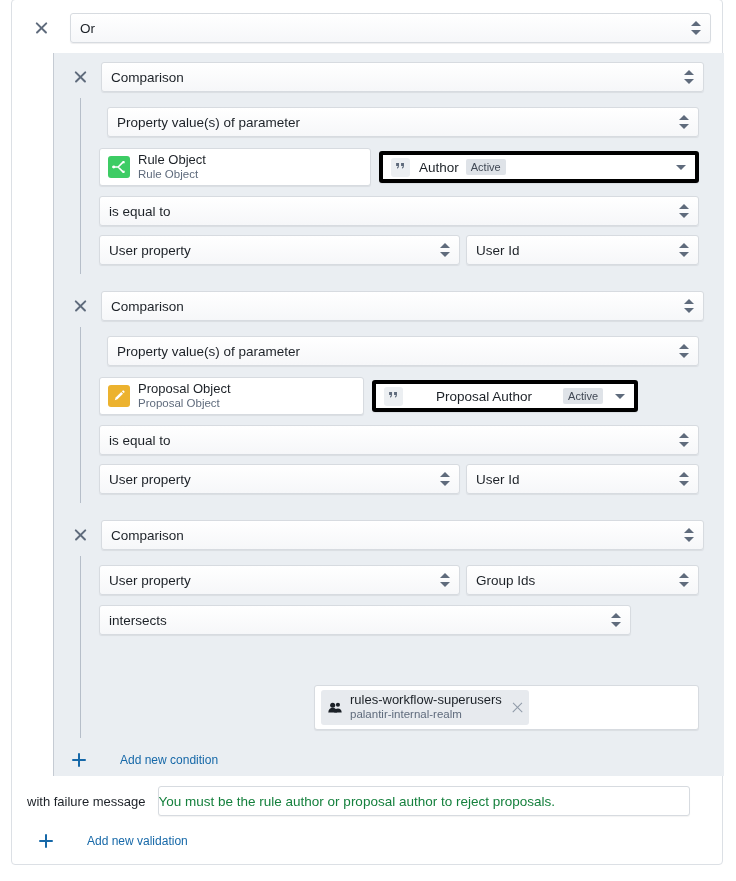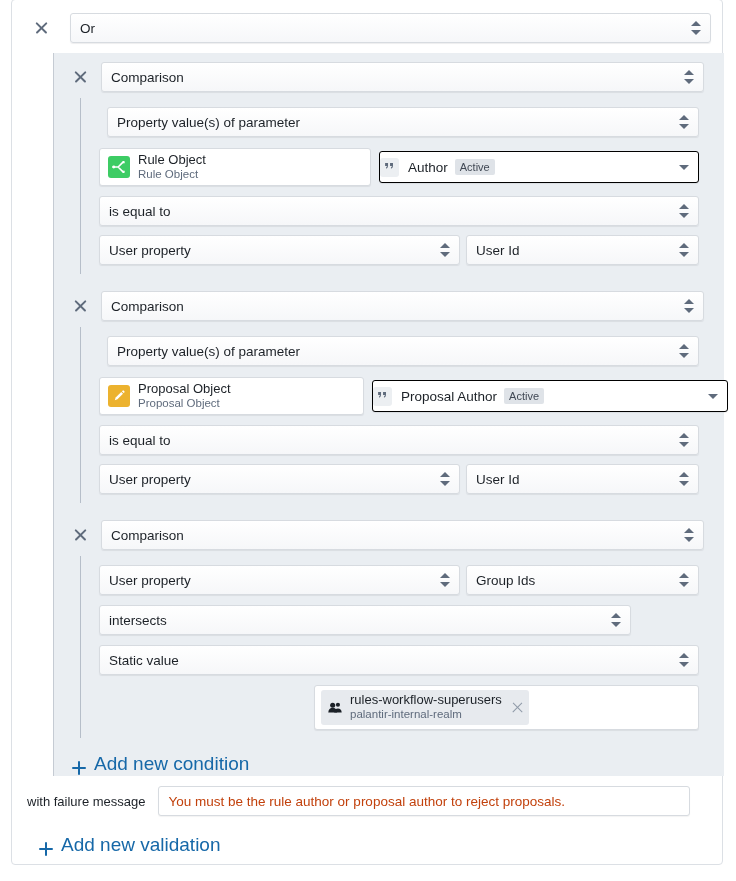--- a/index.html
+++ b/index.html
@@ -131,27 +131,27 @@
     margin-right: 8px;
   }
   .objtexts { display: flex; flex-direction: column; line-height: 1.15; overflow:hidden;}
   .objtitle { font-size: 13px; color: #1c2127; white-space: nowrap;}
   .objsub   { font-size: 11.5px; color: #5f6b7c; white-space: nowrap;}
 
   
   .propbox {
     height: 32px;
     background: #ffffff;
-    border: 1px solid #000000;
+    border: 4px solid #000000;
     border-radius: 3px;
     box-shadow: 0 1px 1px rgba(17,20,24,0.07);
     box-sizing: border-box;
     display: flex;
     align-items: center;
-    padding: 0 24px 0 0;
+    padding: 0 24px 0 8px;
     position: relative;
     cursor: pointer;
   }
   .quoteicon {
     width: 19px; height: 19px;
     border-radius: 3px;
     background: #eceff2;
     flex: 0 0 19px;
     margin-right: 9px;
     display: flex;
@@ -223,23 +223,24 @@
     background: #8f99a8;
   }
   .tagx::before { transform: rotate(45deg); }
   .tagx::after  { transform: rotate(-45deg); }
 
   
   .linkbtn {
     display: inline-flex;
     align-items: flex-end;
     color: #1668a8;
-    font-size: 19px;
+    font-size: 12px;
     cursor: pointer;
     white-space: nowrap;
+    gap: 26px;
   }
   .plus {
     position: relative;
     width: 14px; height: 14px;
     flex: 0 0 14px;
     margin-right: 8px;
   }
   .plus::before, .plus::after {
     content: "";
     position: absolute;
@@ -253,23 +254,23 @@
   .fmlabel { font-size: 13px; color: #1c2127; }
   .fminput {
     height: 30px;
     background: #ffffff;
     border: 1px solid #d7dbe0;
     border-radius: 3px;
     box-shadow: inset 0 0 0 1px rgba(17,20,24,0.0), 0 1px 1px rgba(17,20,24,0.05);
     box-sizing: border-box;
     display: flex;
     align-items: center;
-    padding: 0 10px;
+    padding: 0 0;
     font-size: 13.5px;
-    color: #c2410c;
+    color: #15803d;
     white-space: nowrap;
     overflow: hidden;
   }
 
   .abs { position: absolute; }
 </style>
 </head>
 <body>
 
 <div class="card">
@@ -391,21 +392,21 @@
           <path d="M3.2 12.8 L4.2 9.8 L10.6 3.4 L12.6 5.4 L6.2 11.8 Z" fill="#ffffff"></path>
           <path d="M11.3 2.7 L12.1 1.9 a1.0 1.0 0 0 1 1.4 0 l0.6 0.6 a1.0 1.0 0 0 1 0 1.4 l-0.8 0.8 Z" fill="#ffffff"></path>
         </svg>
       </span>
       <span class="objtexts">
         <span class="objtitle">Proposal Object</span>
         <span class="objsub">Proposal Object</span>
       </span>
     </div>
 
-    <div class="propbox abs" style="left:319px; top:98px; width:356px;">
+    <div class="propbox abs" style="left:319px; top:98px; width:266px;gap:24px;">
       <span class="quoteicon">
         <svg width="11" height="11" viewBox="0 0 12 12" aria-hidden="true">
           <path d="M1.2 1.2 h3.2 v3.2 a3.2 3.2 0 0 1 -2.2 3.0 v-1.5 a1.6 1.6 0 0 0 1.0 -1.5 h-2.0 z" fill="#5f6b7c"></path>
           <path d="M6.6 1.2 h3.2 v3.2 a3.2 3.2 0 0 1 -2.2 3.0 v-1.5 a1.6 1.6 0 0 0 1.0 -1.5 h-2.0 z" fill="#5f6b7c"></path>
         </svg>
       </span>
       <span class="proplabel">Proposal Author</span>
       <span class="badge">Active</span>
       <span class="dncaret"></span>
     </div>
@@ -467,27 +468,20 @@
     </div>
 
     <div class="sel abs" style="left:46px; top:94px; width:532px;">
       <span>intersects</span>
       <span class="caret">
           <i class="up"></i>
           <i class="dn"></i>
         </span>
     </div>
 
-    <div class="sel abs" style="left:46px; top:134px; width:600px;">
-      <span>Static value</span>
-      <span class="caret">
-          <i class="up"></i>
-          <i class="dn"></i>
-        </span>
-    </div>
 
 
     <div class="taginput abs" style="left:261px; top:174px; width:385px; height:45px;">
       <div class="tag">
         <span class="tagicon">
           <svg width="15" height="15" viewBox="0 0 16 16" aria-hidden="true">
             <circle cx="10.6" cy="5.0" r="2.2" fill="#1c2127"></circle>
             <path d="M6.6 13.2 c0 -2.6 1.8 -4.2 4.0 -4.2 c2.2 0 4.0 1.6 4.0 4.2 z" fill="#1c2127"></path>
             <circle cx="5.0" cy="5.6" r="2.7" fill="#1c2127"></circle>
             <path d="M0.3 13.2 c0 -3.1 2.1 -5.0 4.7 -5.0 c2.6 0 4.7 1.9 4.7 5.0 z" fill="#1c2127"></path>

